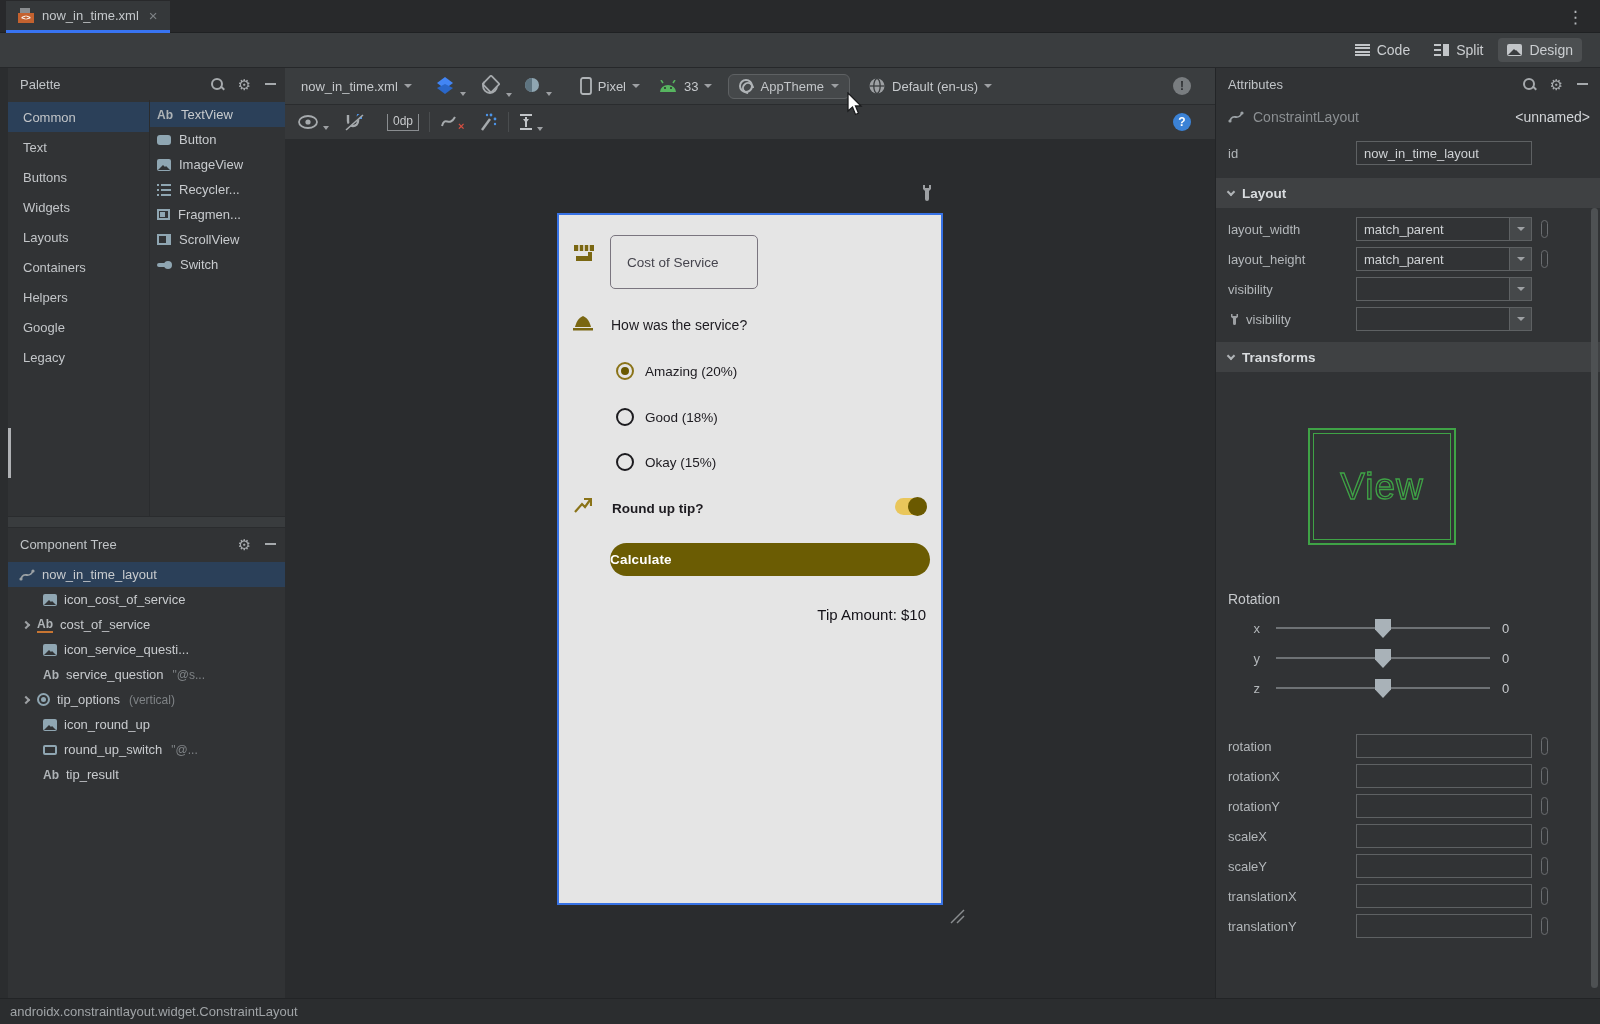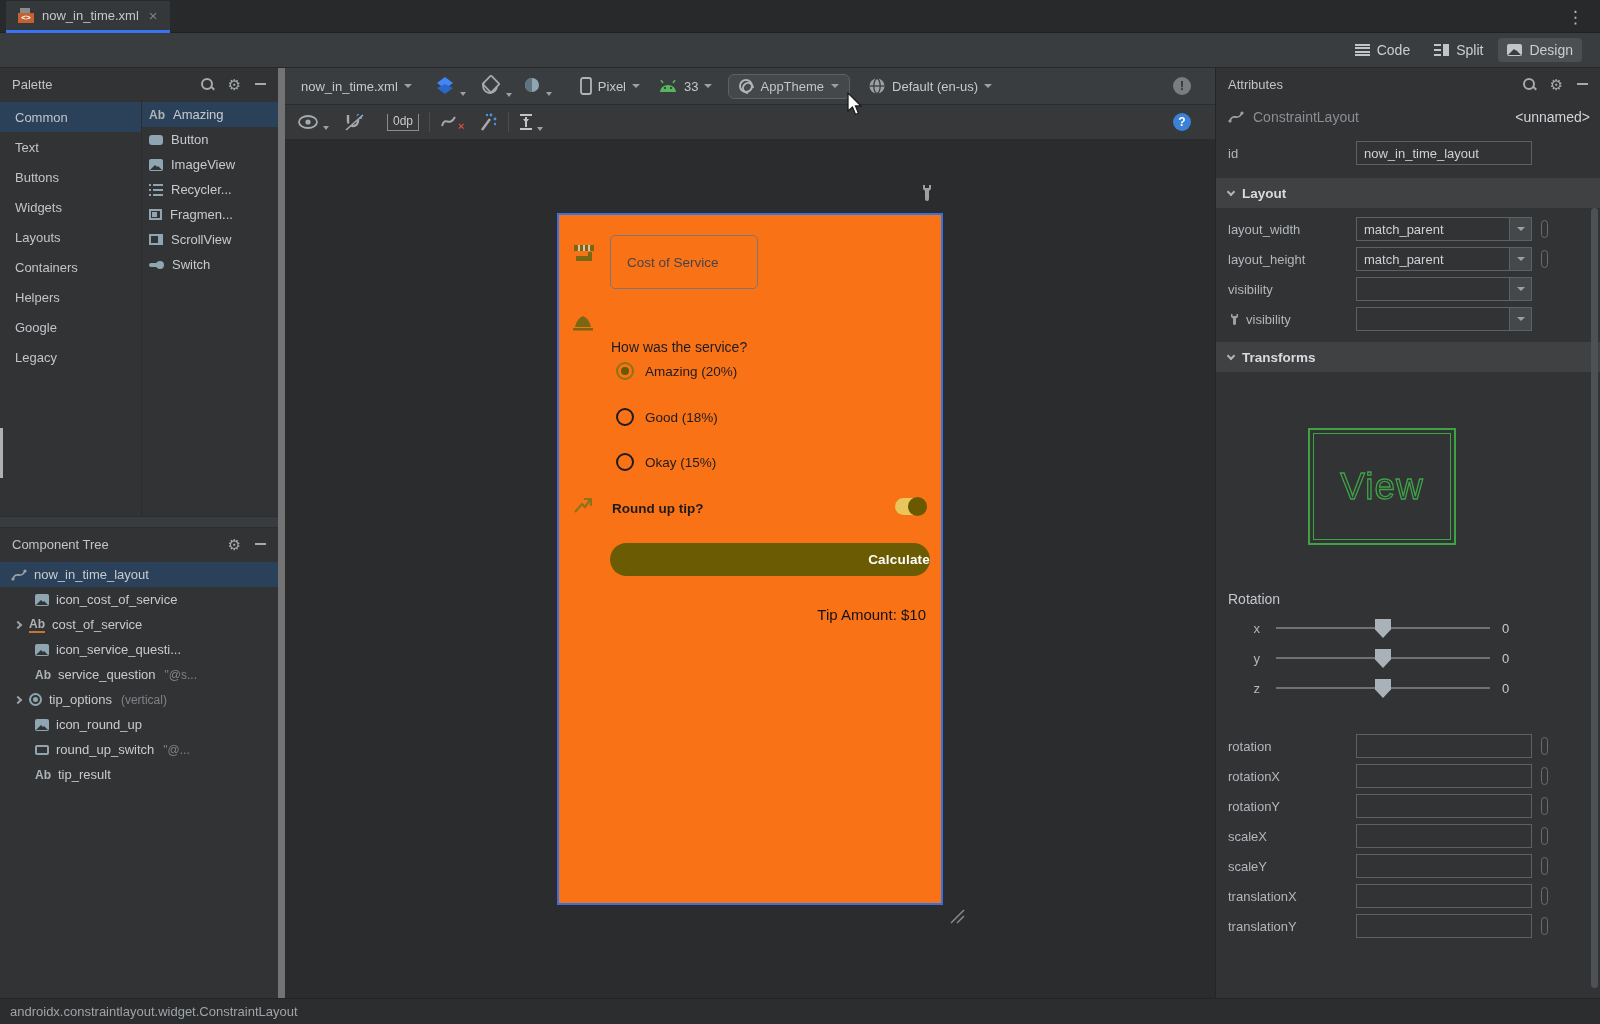--- a/index.html
+++ b/index.html
@@ -40,21 +40,21 @@
   
   .panel-header { height:32px; display:flex; align-items:center; padding:0 12px; color:#C0C4C7; gap:14px; }
   .ph-icons { display:flex; align-items:center; gap:14px; }
   .glyph-btn { color:#A6AAAD; font-size:15px; line-height:1; }
   .icon-search { position:relative; width:14px; height:14px; }
   .icon-search:before { content:""; position:absolute; left:1px; top:1px; width:8px; height:8px; border:2px solid #A6AAAD; border-radius:50%; }
   .icon-search:after { content:""; position:absolute; left:10px; top:10px; width:5px; height:2px; background:#A6AAAD; transform:rotate(45deg); }
   .minus-bar { width:11px; height:2px; background:#A6AAAD; }
 
   
-  .left-panel { position:absolute; left:0; top:68px; width:285px; bottom:26px; background:#313335; border-right:7px solid #737373;text-align:center; }
+  .left-panel { position:absolute; left:8px; top:68px; width:285px; bottom:26px; background:#313335; border-right:5px solid #737373;text-align:center; }
   .palette-body { display:flex; height:416px; }
   .cat-col { width:142px; padding-top:2px; border-right:1px solid #2A2C2E; }
   .cat { height:30px; display:flex; align-items:center; padding-left:15px; color:#C2C5C8; }
   .cat.selected { background:#2B4059; }
   .comp-col { flex:1; padding-top:2px; }
   .comp { height:25px; display:flex; align-items:center; gap:8px; padding-left:7px; color:#C8CBCE; }
   .comp.selected { background:#2B4059; }
   .ab-glyph { font-size:12px; font-weight:bold; color:#AEB3B6; }
   .ab-glyph.underlined { border-bottom:2px solid #C77532; }
   .i-btnfill { width:14px; height:10px; background:#8FA6B2; border-radius:3px; }
@@ -98,35 +98,35 @@
   .theme-circ:after { content:""; position:absolute; left:1px; top:1px; width:8px; height:8px; border-radius:50%; border:2px solid #B0B4B7; border-right-color:transparent; transform:rotate(45deg); }
   .round-badge { width:18px; height:18px; border-radius:50%; display:flex; align-items:center; justify-content:center; font-weight:bold; font-size:12px; }
   .badge-grey { background:#797D80; color:#2B2D2F; }
   .badge-blue { background:#3B82D6; color:#fff; }
   .margin-btn { border:1px solid #8A8D90; border-top:none; padding:0 5px 2px 5px; color:#C8CACC; font-size:12px; }
   .redx { color:#D64F41; font-weight:bold; font-size:11px; margin-left:-6px; margin-top:8px; }
 
   
   .canvas { position:absolute; left:285px; top:140px; width:930px; bottom:26px; background:#2A2C2E; }
   .wrench { position:absolute; left:634px; top:44px; }
-  .phone { position:absolute; left:272px; top:73px; width:386px; height:692px; background:#f97316; border:2px solid #3772E5; }
+  .phone { position:absolute; left:272px; top:73px; width:386px; height:692px; background:#e5e5e5; border:2px solid #3772E5; }
   .phone-inner { position:relative; width:100%; height:100%; color:#1D1B20; }
   .p-abs { position:absolute; }
   .cost-box { left:51px; top:20px; width:148px; height:54px; border:1px solid #7A757F; border-radius:5px;
               display:flex; align-items:center; padding-left:16px; color:#45444D; font-size:13.5px; }
-  .p-question { left:52px; top:102px; font-size:14px;margin-top:22px; }
+  .p-question { left:52px; top:102px; font-size:14px; }
   .p-opt { left:57px; display:flex; align-items:center; gap:11px; font-size:13.5px; }
   .radio { width:18px; height:18px; border-radius:50%; border:2px solid #1C1B1F; position:relative; flex:none; }
   .radio.sel { border-color:#8A7318; }
   .radio.sel:after { content:""; position:absolute; left:3px; top:3px; width:8px; height:8px; border-radius:50%; background:#6A5900; }
   .p-roundup { left:53px; top:286px; font-size:13.5px;font-weight:bold; }
   .p-switch { left:336px; top:283px; width:30px; height:17px; background:#E9C65B; border-radius:9px; }
   .p-switch:after { content:""; position:absolute; right:-2px; top:-1px; width:19px; height:19px; border-radius:50%; background:#6A5900; }
   .calc-btn { left:51px; top:328px; width:320px; height:33px; background:#6B5C03; border-radius:17px; color:#FFFFFF;
-              display:flex; align-items:center; justify-content:flex-end; font-size:13.5px; font-weight:bold; letter-spacing:.2px; }
+              display:flex; align-items:center; justify-content:flex-start; font-size:13.5px; font-weight:bold; letter-spacing:.2px; }
   .p-tip { right:15px; top:391px; font-size:15px; color:#141218; }
   .resize-handle { position:absolute; left:664px; top:768px; }
 
   
   .right-panel { position:absolute; left:1215px; top:68px; width:385px; bottom:26px; background:#313335; border-left:1px solid #232527; overflow:hidden; }
   .attr-comp-row { height:34px; display:flex; align-items:center; gap:9px; padding:0 10px 0 12px; }
   .attr-comp-name { color:#8B8F92; font-size:14px; }
   .attr-instance { color:#D2D5D8; font-size:14px; }
   .attr-id-row { height:38px; display:flex; align-items:center; padding:0 8px 0 12px; }
   .attr-label { width:128px; color:#B3B7BA; display:flex; align-items:center; gap:6px; flex:none; }
@@ -242,21 +242,21 @@
         <div class="cat">
             <span>Google</span>
           </div>
         <div class="cat">
             <span>Legacy</span>
           </div>
       </div>
       <div class="comp-col">
         <div class="comp selected">
           <span class="ab-glyph">Ab</span>
-          <span>Amazing</span>
+          <span>TextView</span>
         </div>
         <div class="comp">
           <span class="i-btnfill"></span>
           <span>Button</span>
         </div>
         <div class="comp">
           <span class="i-img"></span>
           <span>ImageView</span>
         </div>
         <div class="comp">

